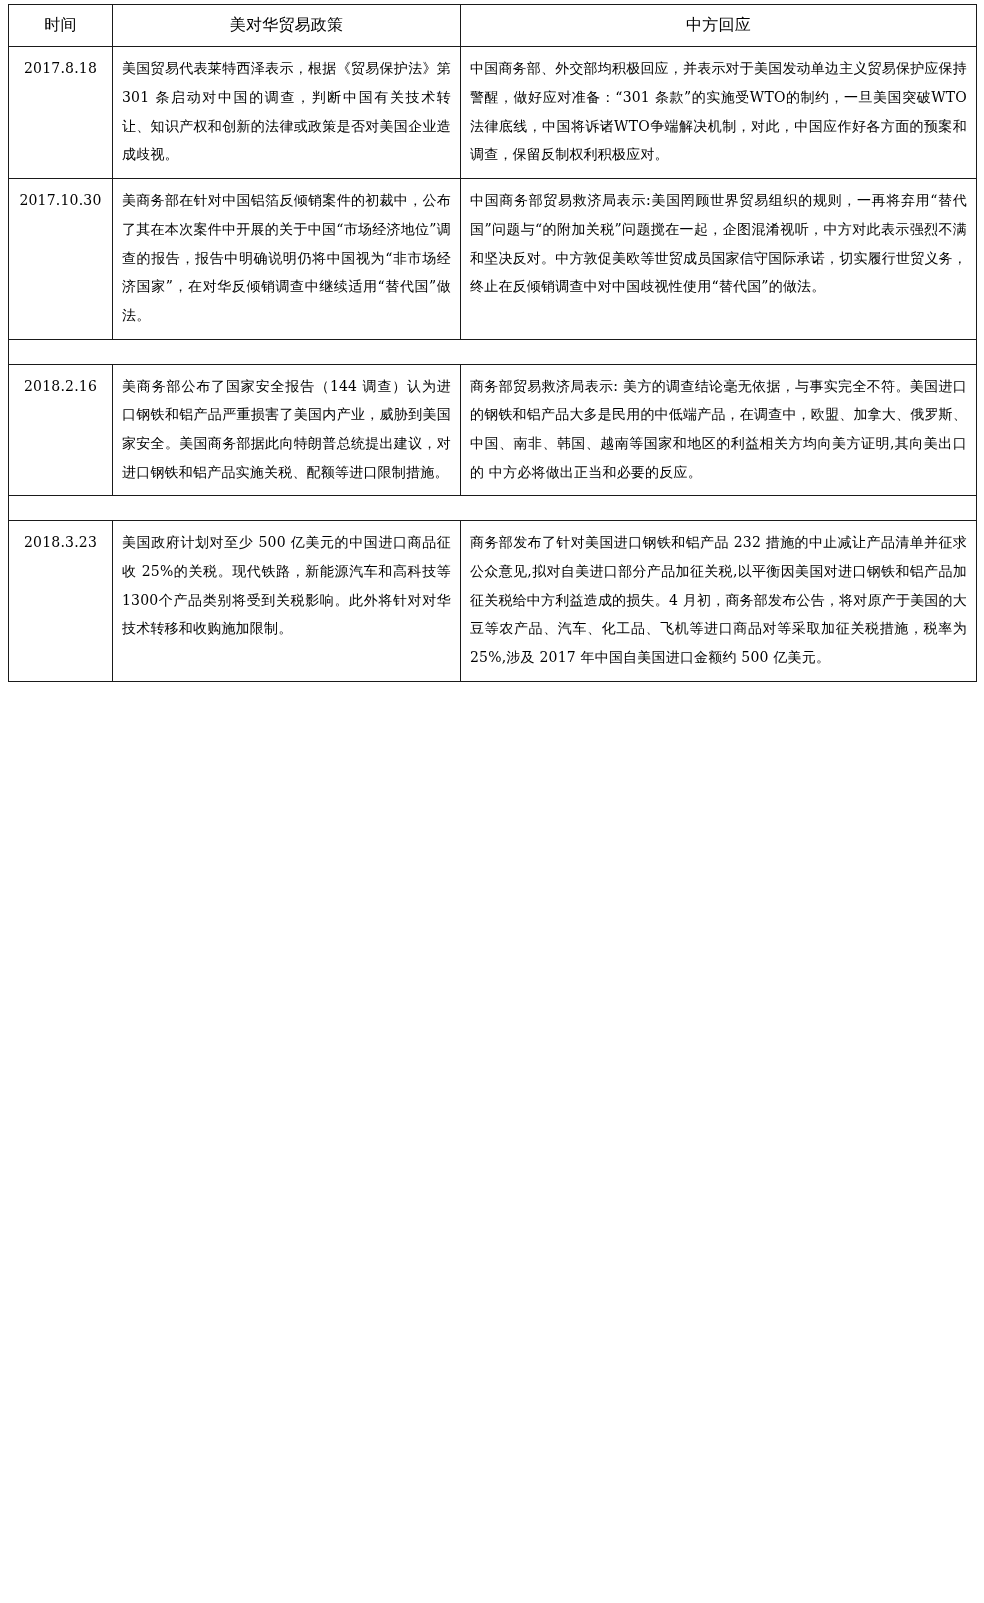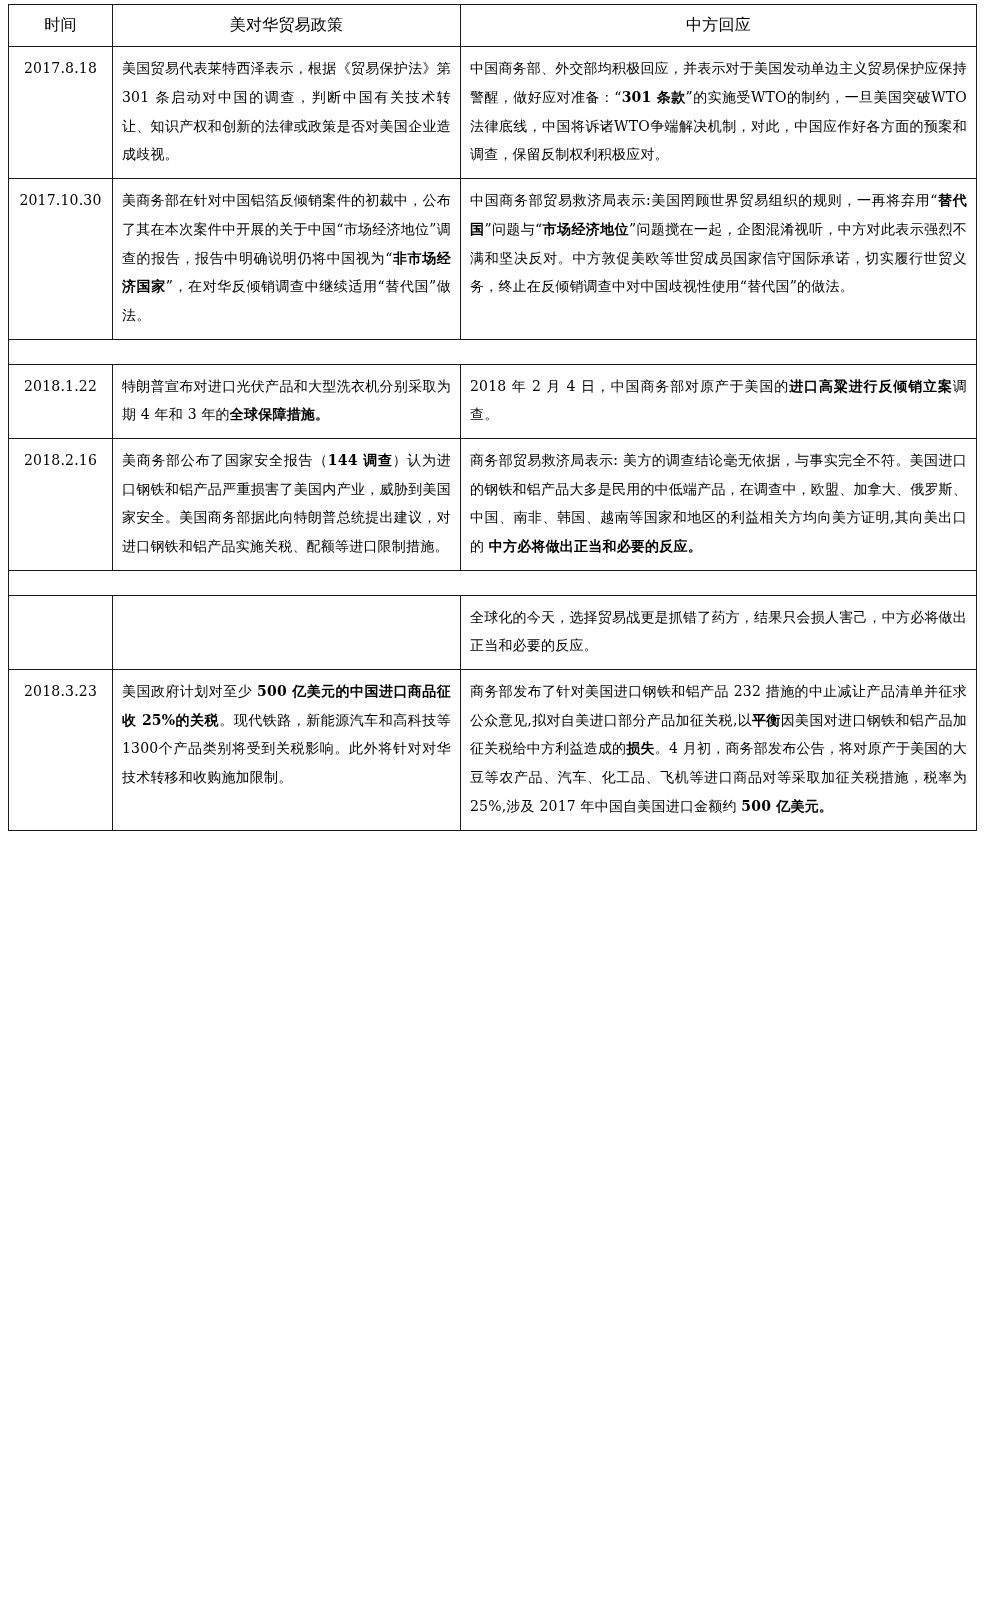--- a/index.html
+++ b/index.html
@@ -47,21 +47,21 @@
     text-align: center;
     white-space: nowrap;
     font-size: 15px;
     line-height: 1.5;
     padding-top: 9px;
   }
   td.body-cell {
     text-align: justify;
     text-justify: inter-ideograph;
   }
-  .b { font-weight: bold; }
+  .b { font-weight: normal; }
   .spacer-row td {
     border: none;
     height: 8px;
     padding: 0;
   }
 </style>
 </head>
 <body>
 
 <div class="page">
@@ -80,42 +80,32 @@
     </thead>
     <tbody id="table-body">
         <tr>
           <td class="time-cell">2017.8.18</td>
           <td class="body-cell"><span>美国贸易代表莱特西泽表示，根据《贸易保护法》第 301 条启动对中国的调查，判断中国有关技术转让、知识产权和创新的法律或政策是否对美国企业造成歧视。</span></td>
           <td class="body-cell"><span>中国商务部、外交部均积极回应，并表示对于美国发动单边主义贸易保护应保持警醒，做好应对准备：“</span><span class="b">301 条款</span><span>”的实施受WTO的制约，一旦美国突破WTO法律底线，中国将诉诸WTO争端解决机制，对此，中国应作好各方面的预案和调查，保留反制权利积极应对。</span></td>
         </tr>
         <tr>
           <td class="time-cell">2017.10.30</td>
           <td class="body-cell"><span>美商务部在针对中国铝箔反倾销案件的初裁中，公布了其在本次案件中开展的关于中国“市场经济地位”调查的报告，报告中明确说明仍将中国视为“</span><span class="b">非市场经济国家</span><span>”，在对华反倾销调查中继续适用“替代国”做法。</span></td>
-          <td class="body-cell"><span>中国商务部贸易救济局表示:美国罔顾世界贸易组织的规则，一再将弃用“</span><span class="b">替代国</span><span>”问题与“</span><span class="b">市场经济地位</span><span>”问题搅在一起，企图混淆视听，中方对此表示强烈不满和坚决反对。中方敦促美欧等世贸成员国家信守国际承诺，切实履行世贸义务，终止在反倾销调查中对中国歧视性使用“替代国”的做法。</span></td>
+          <td class="body-cell"><span>中国商务部贸易救济局表示:美国罔顾世界贸易组织的规则，一再将弃用“</span><span class="b">替代国</span><span>”问题与“</span><span class="b">的附加关税</span><span>”问题搅在一起，企图混淆视听，中方对此表示强烈不满和坚决反对。中方敦促美欧等世贸成员国家信守国际承诺，切实履行世贸义务，终止在反倾销调查中对中国歧视性使用“替代国”的做法。</span></td>
         </tr>
         <tr class="spacer-row">
           <td colspan="3"></td>
-        </tr>
-        <tr>
-          <td class="time-cell">2018.1.22</td>
-          <td class="body-cell"><span>特朗普宣布对进口光伏产品和大型洗衣机分别采取为期 4 年和 3 年的</span><span class="b">全球保障措施。</span></td>
-          <td class="body-cell"><span>2018 年 2 月 4 日，中国商务部对原产于美国的</span><span class="b">进口高粱进行反倾销立案</span><span>调查。</span></td>
         </tr>
         <tr>
           <td class="time-cell">2018.2.16</td>
           <td class="body-cell"><span>美商务部公布了国家安全报告（</span><span class="b">144 调查</span><span>）认为进口钢铁和铝产品严重损害了美国内产业，威胁到美国家安全。美国商务部据此向特朗普总统提出建议，对进口钢铁和铝产品实施关税、配额等进口限制措施。</span></td>
           <td class="body-cell"><span>商务部贸易救济局表示: 美方的调查结论毫无依据，与事实完全不符。美国进口的钢铁和铝产品大多是民用的中低端产品，在调查中，欧盟、加拿大、俄罗斯、中国、南非、韩国、越南等国家和地区的利益相关方均向美方证明,其向美出口的 </span><span class="b">中方必将做出正当和必要的反应。</span></td>
         </tr>
         <tr class="spacer-row">
           <td colspan="3"></td>
-        </tr>
-        <tr>
-          <td class="time-cell"></td>
-          <td class="body-cell"></td>
-          <td class="body-cell"><span>全球化的今天，选择贸易战更是抓错了药方，结果只会损人害己，中方必将做出正当和必要的反应。</span></td>
         </tr>
         <tr>
           <td class="time-cell">2018.3.23</td>
           <td class="body-cell"><span>美国政府计划对至少 </span><span class="b">500 亿美元的中国进口商品征收 25%的关税</span><span>。现代铁路，新能源汽车和高科技等1300个产品类别将受到关税影响。此外将针对对华技术转移和收购施加限制。</span></td>
           <td class="body-cell"><span>商务部发布了针对美国进口钢铁和铝产品 232 措施的中止减让产品清单并征求公众意见,拟对自美进口部分产品加征关税,以</span><span class="b">平衡</span><span>因美国对进口钢铁和铝产品加征关税给中方利益造成的</span><span class="b">损失</span><span>。4 月初，商务部发布公告，将对原产于美国的大豆等农产品、汽车、化工品、飞机等进口商品对等采取加征关税措施，税率为 25%,涉及 2017 年中国自美国进口金额约 </span><span class="b">500 亿美元。</span></td>
         </tr>
       </tbody>
   </table>
 </div>
 

